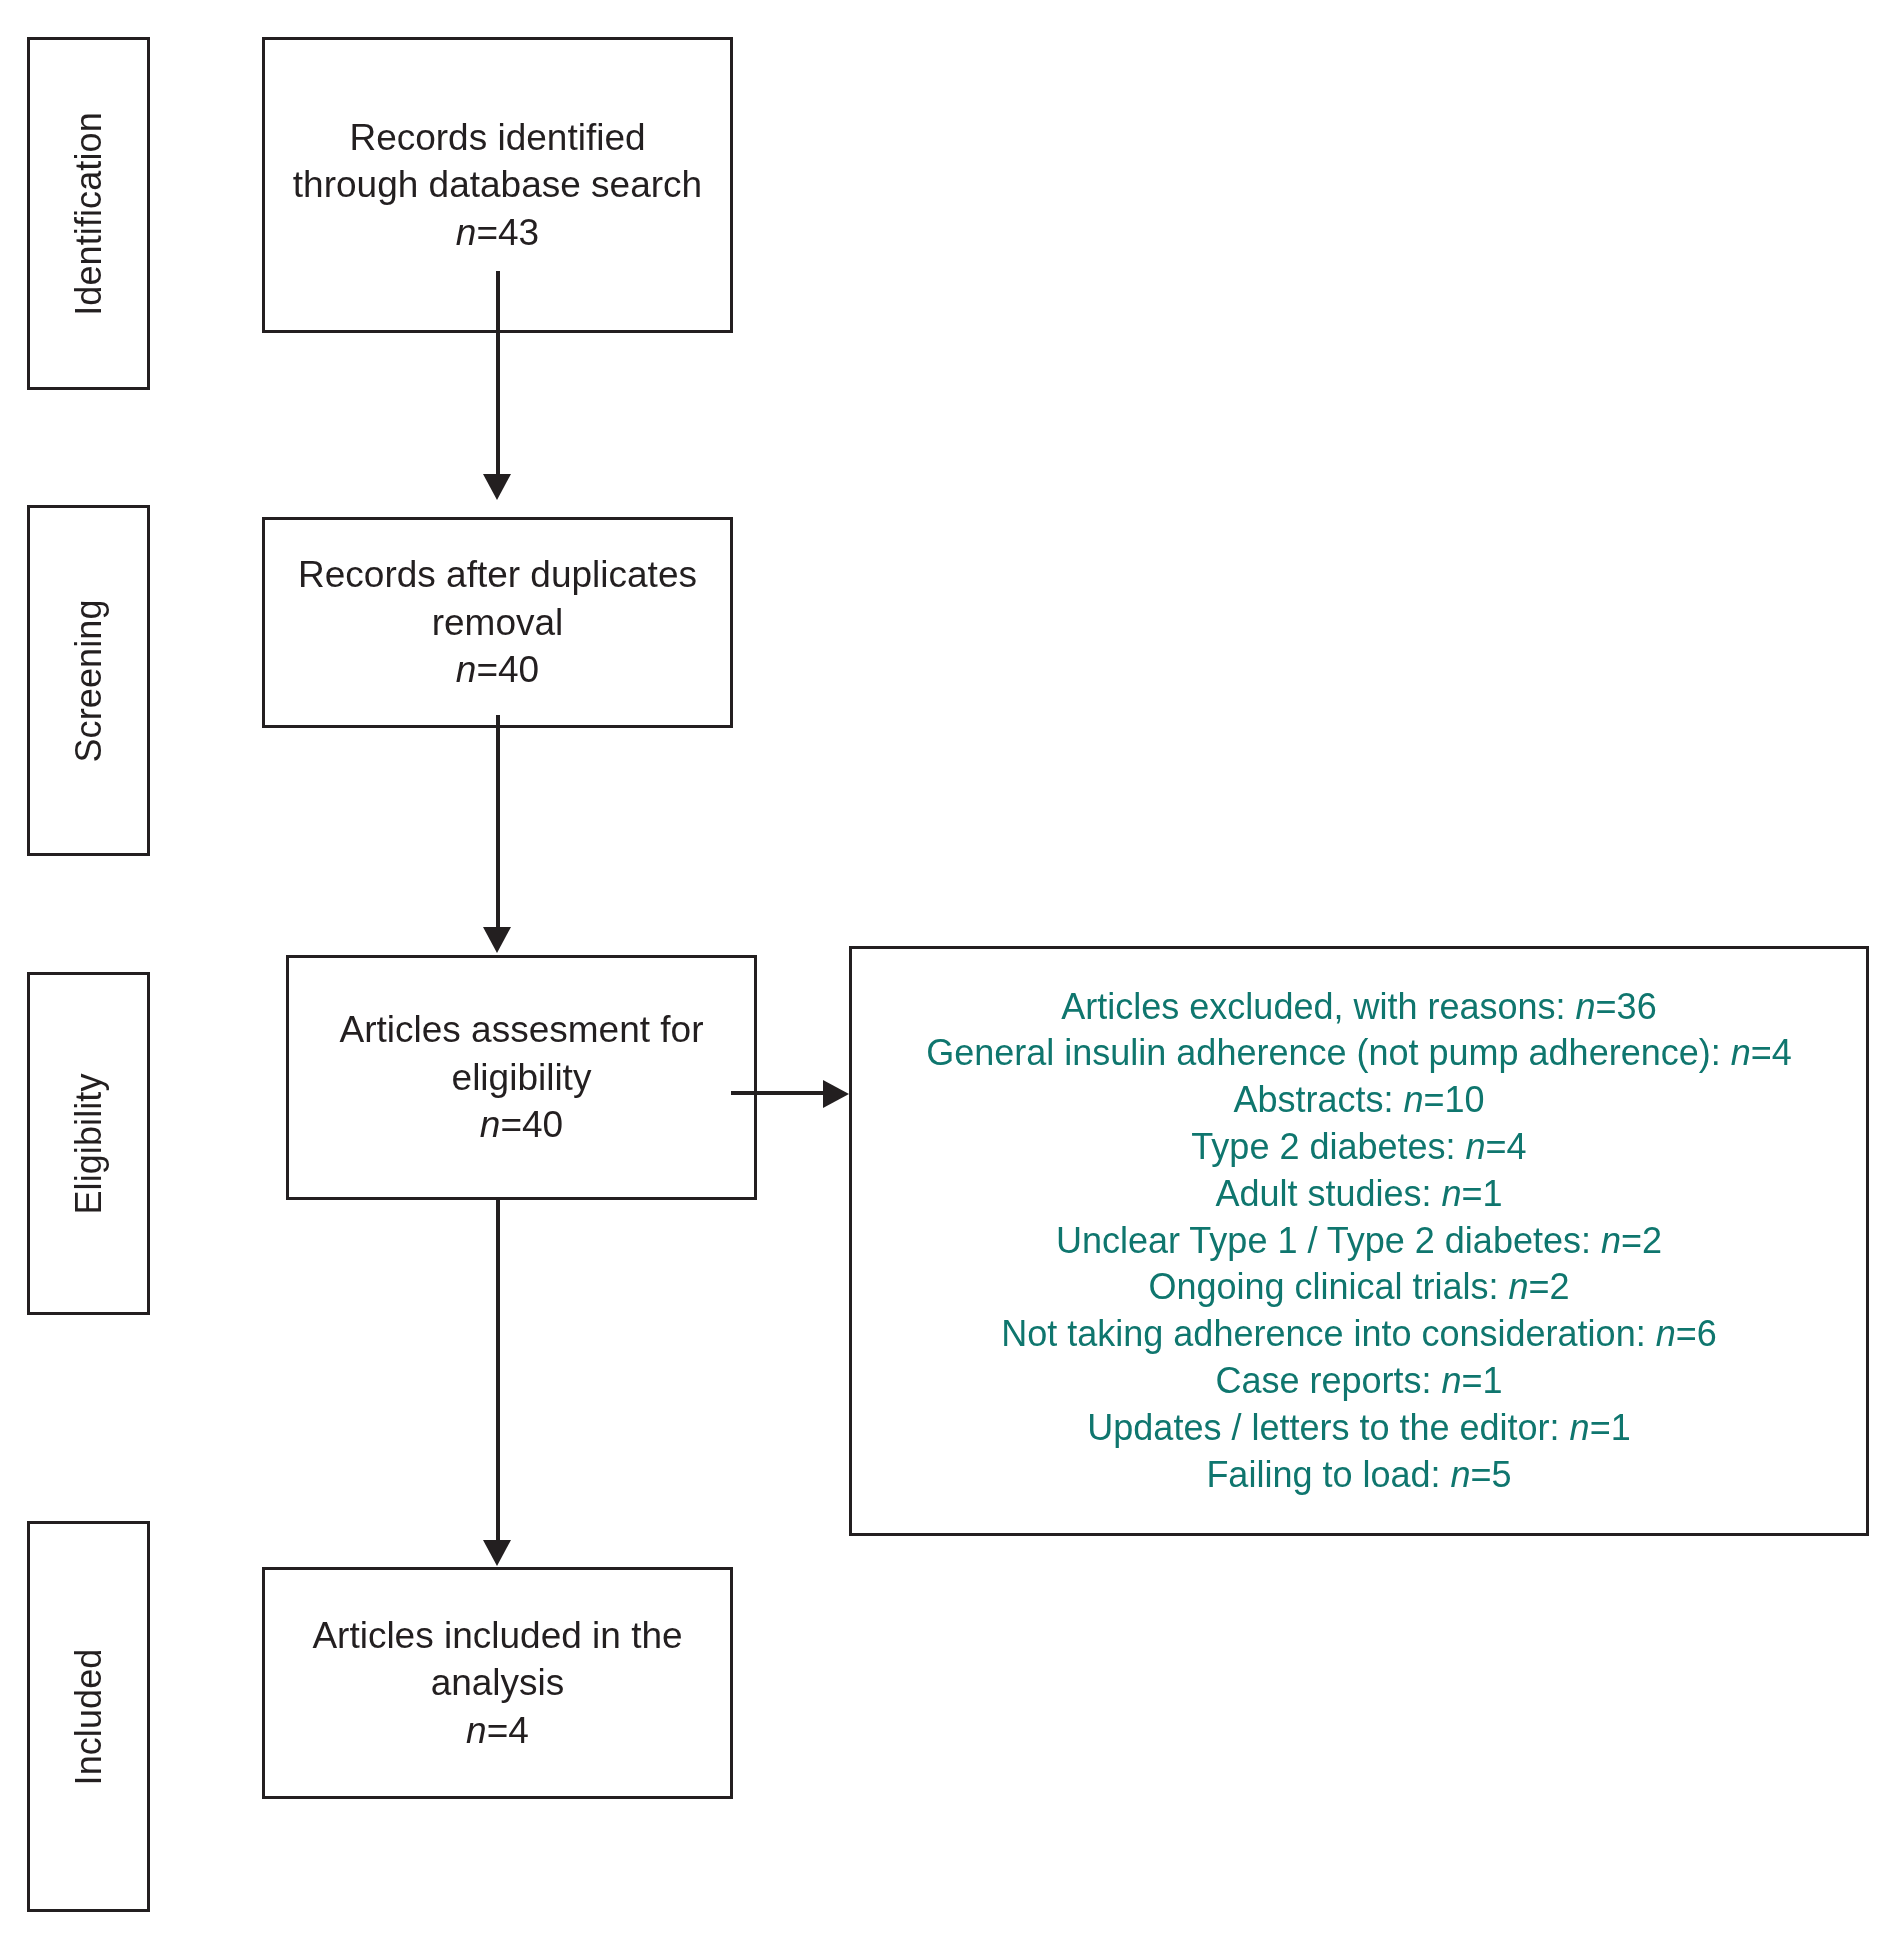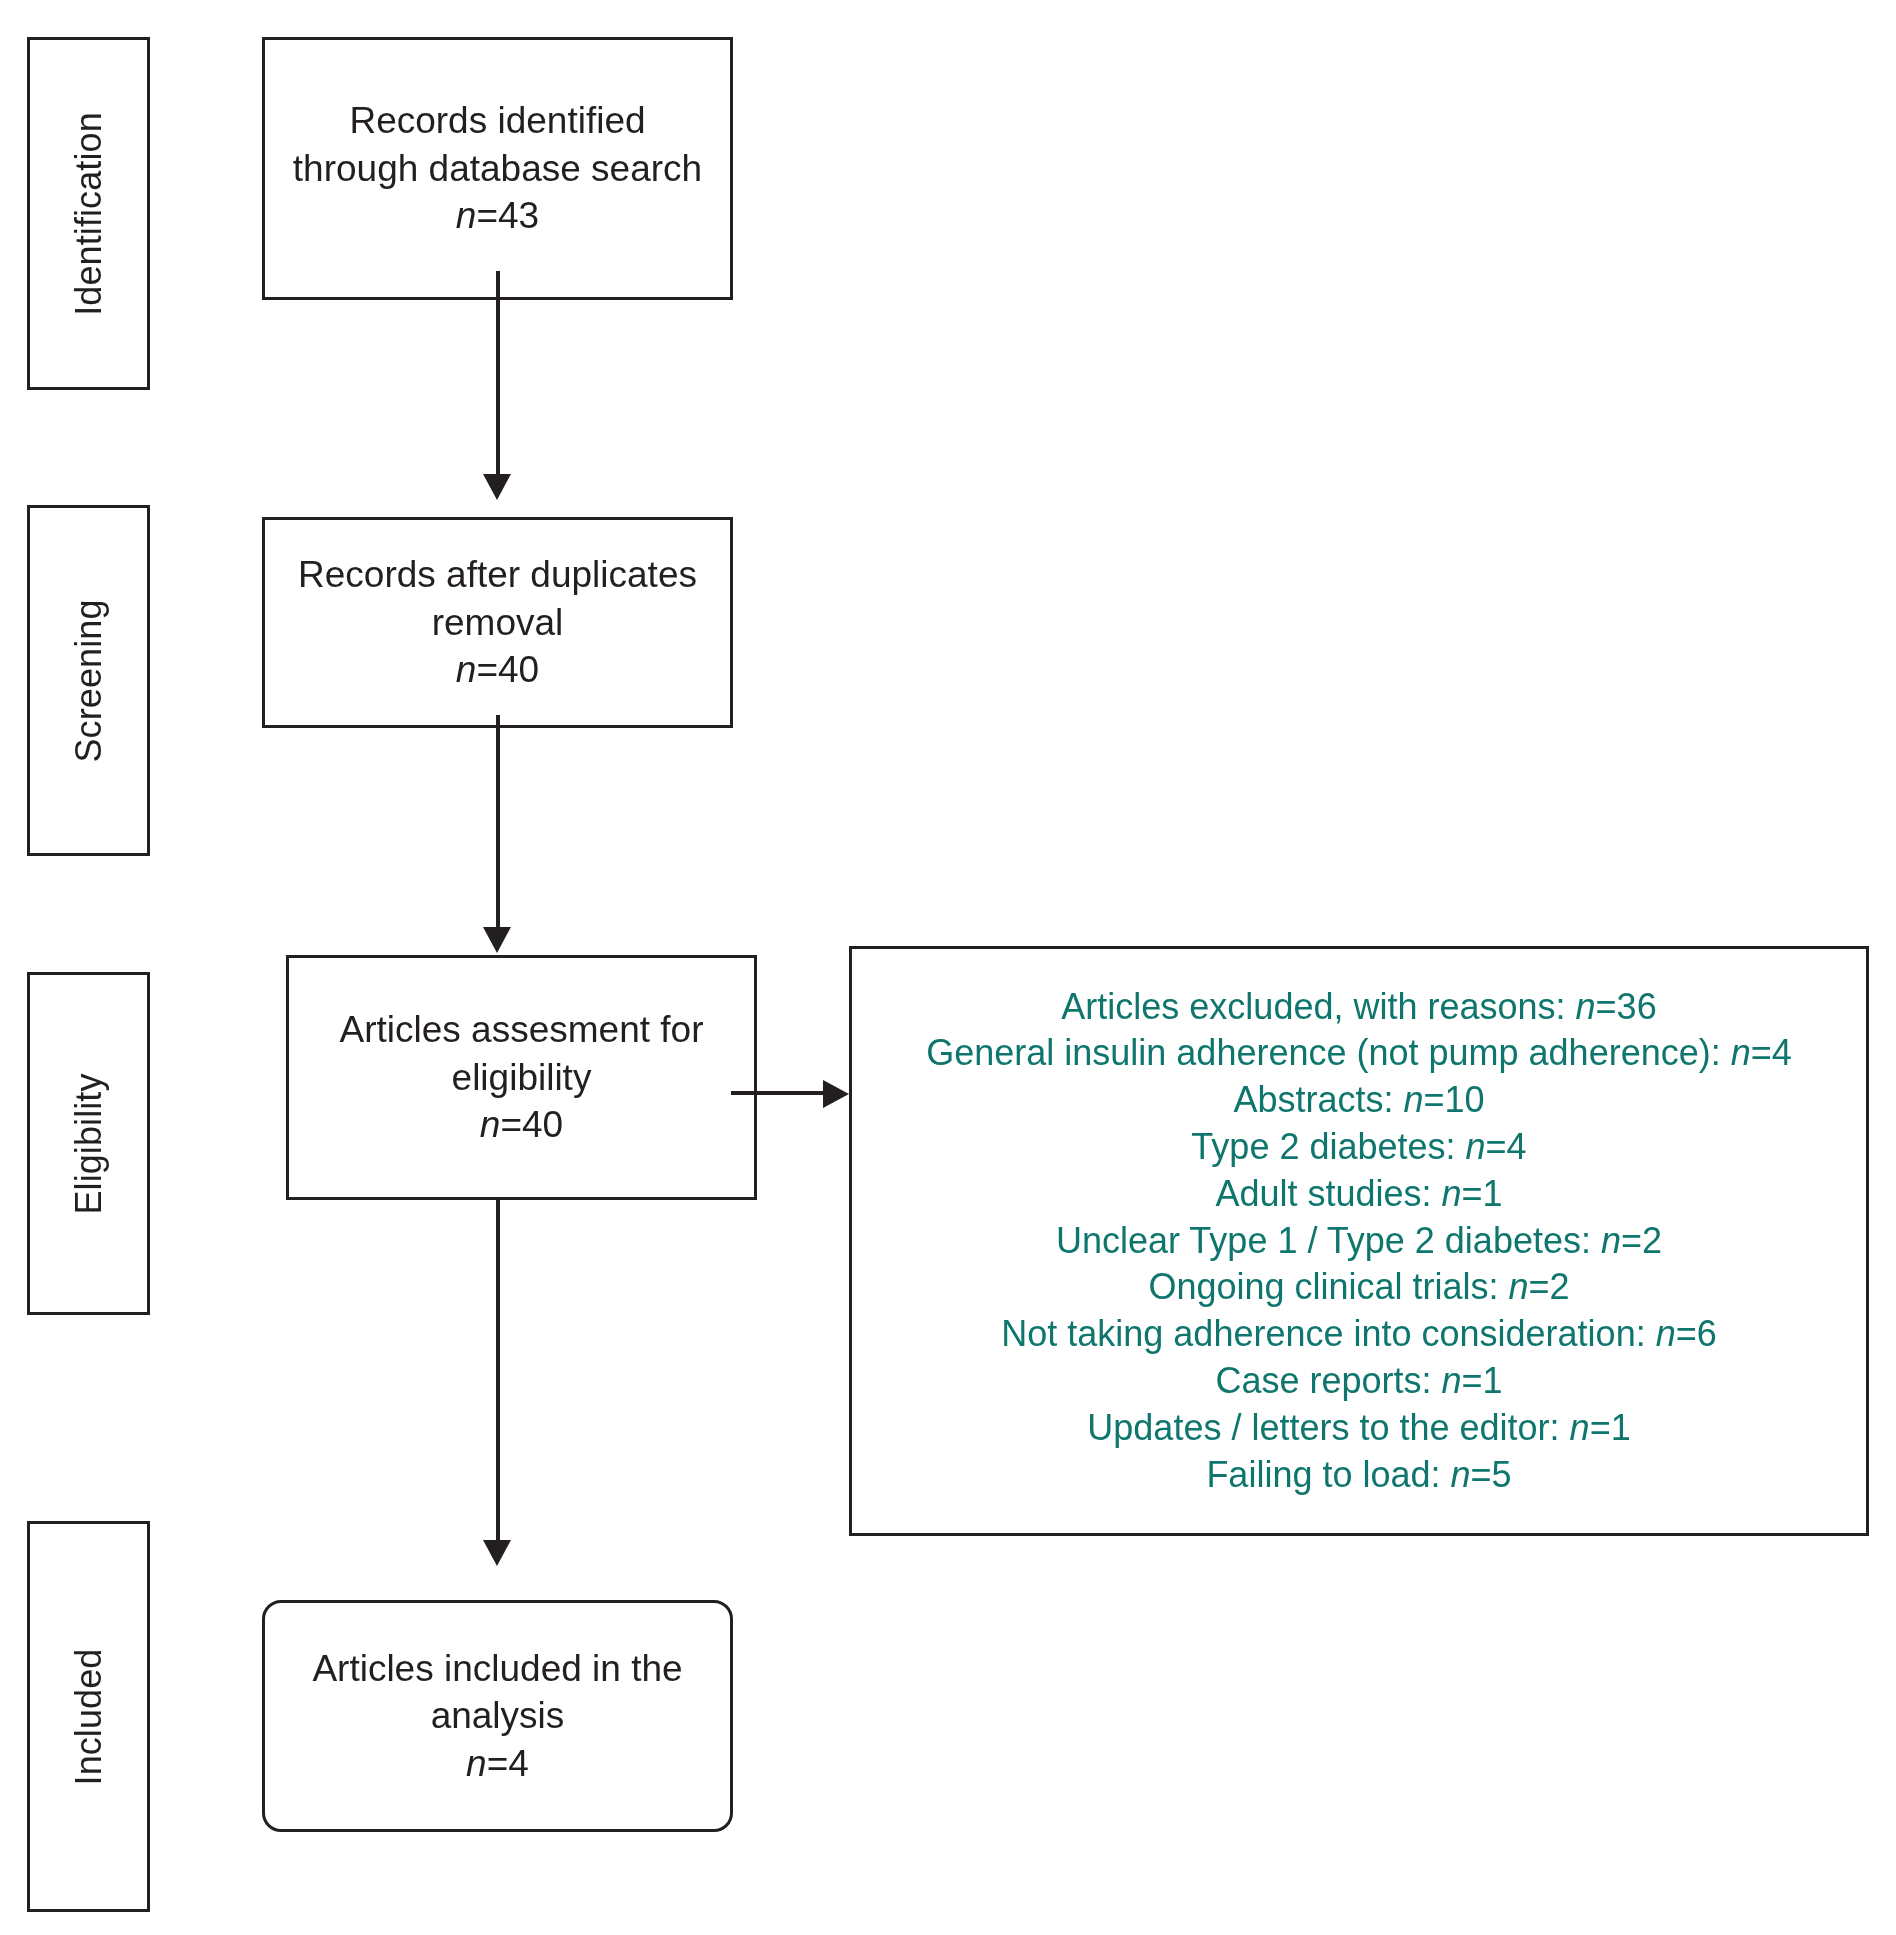--- a/index.html
+++ b/index.html
@@ -135,21 +135,21 @@
   </div>
 
   <div class="stage-box" style="top:972px; height:343px;">
     <span class="stage-label">Eligibility</span>
   </div>
 
   <div class="stage-box" style="top:1521px; height:391px;">
     <span class="stage-label">Included</span>
   </div>
 
-  <div class="box flow-box" style="top:37px; height:263px;">
+  <div class="box flow-box" style="top:37px; height:296px;">
     <div class="flow-text">
       <div>Records identified</div>
       <div>through database search</div>
       <div><span class="n">n</span><span>=43</span></div>
     </div>
   </div>
 
   <div class="v-line" style="left:496px; top:271px; height:208px;"></div>
   <div class="arrow-down" style="left:483px; top:474px;"></div>
 
@@ -171,21 +171,21 @@
       <div><span class="n">n</span><span>=40</span></div>
     </div>
   </div>
 
   <div class="h-line" style="left:731px; top:1091px; width:92px;"></div>
   <div class="arrow-right" style="left:823px; top:1080px;"></div>
 
   <div class="v-line" style="left:496px; top:1200px; height:345px;"></div>
   <div class="arrow-down" style="left:483px; top:1540px;"></div>
 
-  <div class="box flow-box" style="top:1600px; height:232px;border-radius:19px;">
+  <div class="box flow-box" style="top:1567px; height:232px;">
     <div class="flow-text">
       <div>Articles included in the</div>
       <div>analysis</div>
       <div><span class="n">n</span><span>=4</span></div>
     </div>
   </div>
 
   <div class="box exclusion-box">
     <div class="exclusion-list">
 

